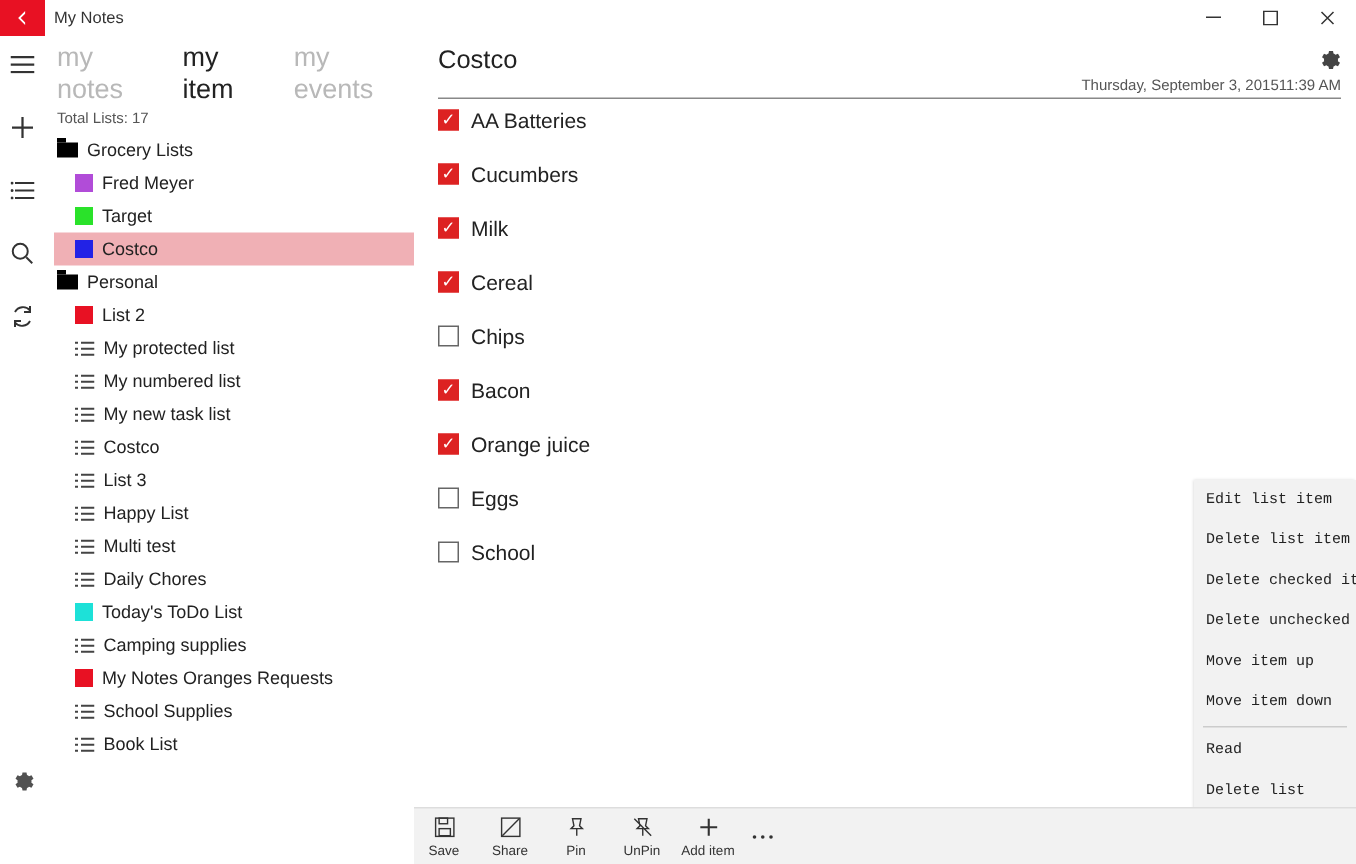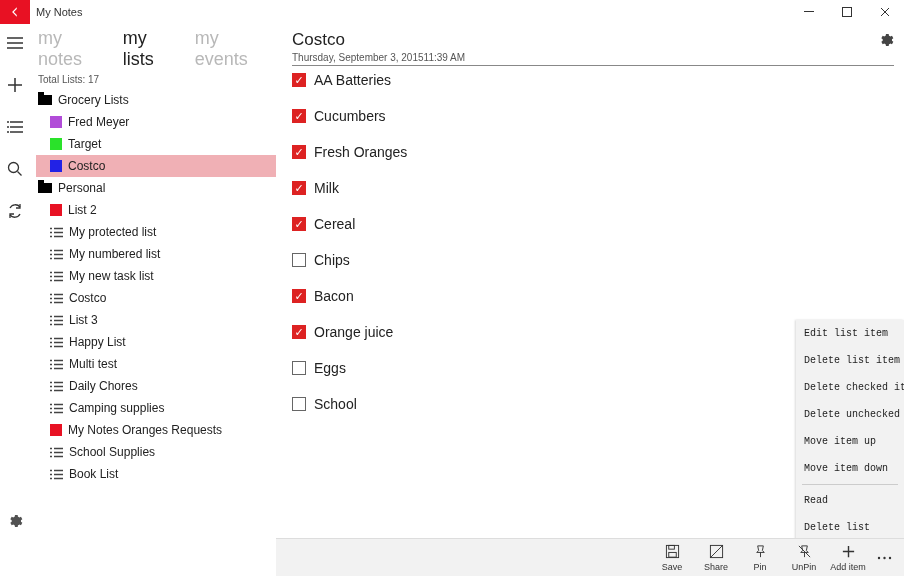--- a/index.html
+++ b/index.html
@@ -24,31 +24,31 @@
   .listitem { padding-left:14px; }
   .listitem.selected { background:#f0b0b5; }
   .sq { width:12px; height:12px; flex-shrink:0; }
   .folder-icon { width:14px; height:10px; background:#000; flex-shrink:0; position:relative; }
   .folder-icon::before { content:""; position:absolute; top:-3px; left:0; width:6px; height:3px; background:#000; }
   .taskicon { color:#555; font-size:12px; flex-shrink:0; }
   .main { flex:1; display:flex; flex-direction:column; padding:6px 10px 0 16px; position:relative; }
   .main-head { display:flex; align-items:center; justify-content:space-between; }
   .main-title { font-size:17px; color:#222; }
   .gear { color:#444; }
-  .main-sub { display:flex; justify-content:flex-start; font-size:10px; color:#555; border-bottom:1px solid #888; padding-bottom:2px; margin-top:2px; }
+  .main-sub { display:flex; justify-content:flex-end; font-size:10px; color:#555; border-bottom:1px solid #888; padding-bottom:2px; margin-top:2px; }
   .items { padding-top:6px; display:flex; flex-direction:column; gap:20px; }
   .itemrow { display:flex; align-items:center; gap:8px; font-size:14px; }
   .chk { width:14px; height:14px; border:1.5px solid #b01726; display:flex; align-items:center; justify-content:center; flex-shrink:0; }
   .chk.checked { background:#d22; border-color:#d22; }
   .chk.checked::after { content:"✓"; color:#fff; font-size:11px; line-height:1; }
   .chk.unchecked { border-color:#666; }
   .context-menu { position:absolute; right:0; top:296px; width:108px; background:#f2f2f2; box-shadow:-1px 0 2px rgba(0,0,0,0.15); display:flex; flex-direction:column; font-size:10px;font-family:Liberation Mono, monospace; }
   .context-menu .miitem { padding:8px 8px; white-space:nowrap; cursor:pointer; }
   .context-menu .sep { height:1px; background:#ccc; margin:2px 6px; }
-  .bottombar { position:absolute; bottom:0; left:0; right:0; height:38px; background:#f2f2f2; display:flex; align-items:center; justify-content:flex-end; padding-right:8px; gap:4px; border-top:1px solid #ddd; }
+  .bottombar { position:absolute; bottom:0; left:0; right:0; height:38px; background:#f2f2f2; display:flex; align-items:center; padding-right:8px; gap:4px; border-top:1px solid #ddd; }
   .bb-btn { width:40px; display:flex; flex-direction:column; align-items:center; justify-content:center; gap:2px; font-size:9px; color:#333; cursor:pointer; }
   .bb-btn .ic { font-size:14px; height:16px; display:flex; align-items:center; justify-content:center;}
   svg { display:block; }
 </style>
 </head>
 <body>
 
 <div class="titlebar">
   <div class="back-btn">
     <svg width="14" height="14" viewBox="0 0 24 24">
@@ -111,21 +111,21 @@
     <div class="rail-btn" style="margin-bottom:44px">
       <svg width="16" height="16" viewBox="0 0 24 24">
           <path fill="#333" d="M12 8a4 4 0 1 0 0 8 4 4 0 0 0 0-8zm9 4a7 7 0 0 0-.1-1.2l2.1-1.6-2-3.4-2.5 1a7 7 0 0 0-2-1.2L16 3h-4l-.5 2.6a7 7 0 0 0-2 1.2l-2.5-1-2 3.4 2.1 1.6A7 7 0 0 0 7 12a7 7 0 0 0 .1 1.2L5 14.8l2 3.4 2.5-1a7 7 0 0 0 2 1.2L12 21h4l.5-2.6a7 7 0 0 0 2-1.2l2.5 1 2-3.4-2.1-1.6c.1-.4.1-.8.1-1.2z" fill-opacity=".85"></path>
         </svg>
     </div>
   </div>
 
   <div class="sidebar">
     <div class="tabs">
       <span class="tab">my notes</span>
-      <span class="tab active">my lists</span>
+      <span class="tab active">my item</span>
       <span class="tab">my events</span>
     </div>
     <div class="totals">Total Lists: 17</div>
     <div class="list" id="sidebar-list">
         <div class="folder">
           <span class="folder-icon"></span>
           <span>Grocery Lists</span>
         </div>
         <div class="listitem">
           <span class="sq" style="background: rgb(177, 76, 216);"></span>
@@ -203,20 +203,24 @@
           </span>
           <span>Multi test</span>
         </div>
         <div class="listitem">
           <span class="taskicon">
             <svg width="13" height="11" viewBox="0 0 13 11">
               <path d="M0 1.5h2M0 5.5h2M0 9.5h2M4 1.5h9M4 5.5h9M4 9.5h9" stroke="#444" stroke-width="1.3"></path>
             </svg>
           </span>
           <span>Daily Chores</span>
+        </div>
+        <div class="listitem">
+          <span class="sq" style="background: rgb(29, 225, 216);"></span>
+          <span>Today's ToDo List</span>
         </div>
         <div class="listitem">
           <span class="taskicon">
             <svg width="13" height="11" viewBox="0 0 13 11">
               <path d="M0 1.5h2M0 5.5h2M0 9.5h2M4 1.5h9M4 5.5h9M4 9.5h9" stroke="#444" stroke-width="1.3"></path>
             </svg>
           </span>
           <span>Camping supplies</span>
         </div>
         <div class="listitem">
@@ -256,24 +260,20 @@
       <span>11:39 AM</span>
     </div>
     <div class="items" id="items">
         <div class="itemrow">
           <span class="chk checked"></span>
           <span>AA Batteries</span>
         </div>
         <div class="itemrow">
           <span class="chk checked"></span>
           <span>Cucumbers</span>
-        </div>
-        <div class="itemrow">
-          <span class="chk checked"></span>
-          <span>Fresh Oranges</span>
         </div>
         <div class="itemrow">
           <span class="chk checked"></span>
           <span>Milk</span>
         </div>
         <div class="itemrow">
           <span class="chk checked"></span>
           <span>Cereal</span>
         </div>
         <div class="itemrow">

